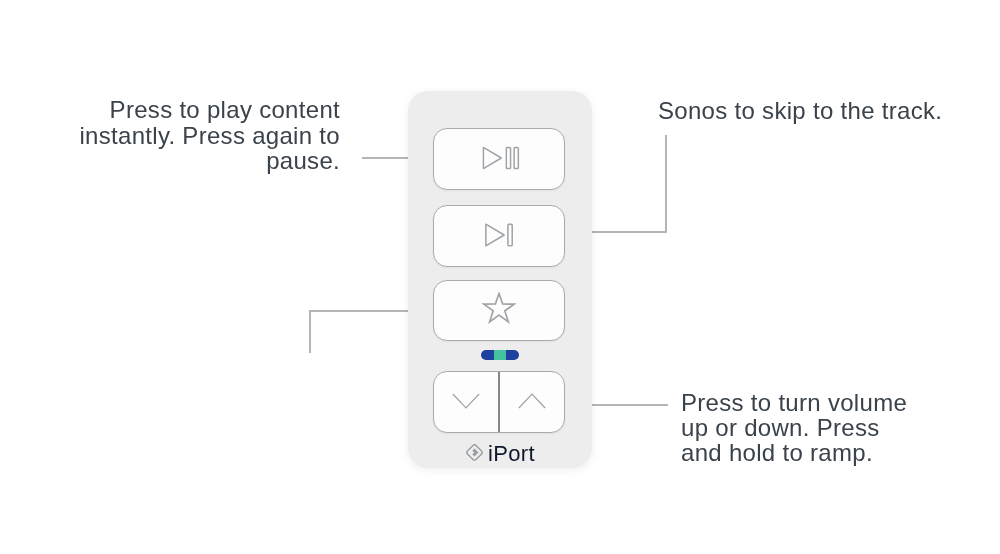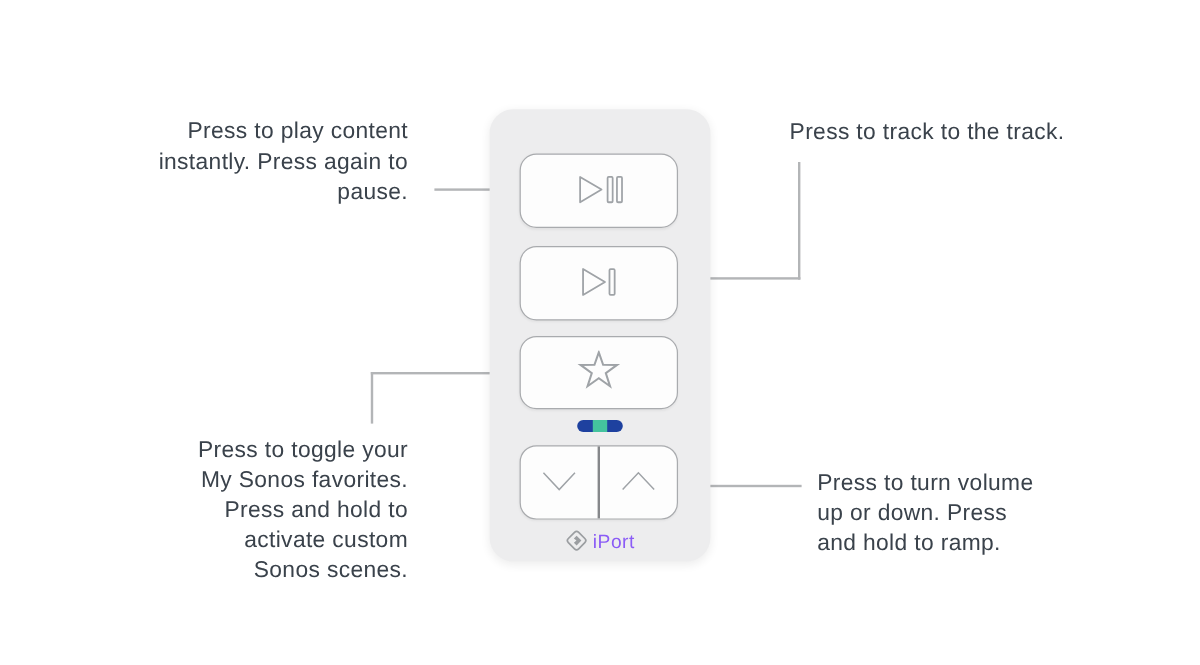--- a/index.html
+++ b/index.html
@@ -2,21 +2,21 @@
 <html><head>
 <meta charset="utf-8">
 <style>
   html,body{margin:0;padding:0;background:#ffffff;}
   .stage{
     position:relative;width:1000px;height:554px;background:#ffffff;overflow:hidden;
     font-family:"Liberation Sans",sans-serif;
   }
   
   .note{
-    position:absolute;color:#3a424b;font-size:19px;line-height:25.5px;
+    position:absolute;color:#3a424b;font-size:24px;line-height:25.5px;
     letter-spacing:.3px;white-space:pre-line;
   }
   .note.right{text-align:right;}
   .note.left{text-align:left;}
   #note-play{left:40px;top:97px;width:300px;}
   #note-skip{left:658px;top:98px;width:310px;}
   #note-fav{left:60px;top:363px;width:280px;line-height:25px;}
   #note-vol{left:681px;top:390px;width:250px;line-height:25px;}
   
   .line{position:absolute;background:#b3b5b7;}
@@ -60,37 +60,32 @@
   .led-center{
     position:absolute;left:13px;top:0;width:12px;height:10px;background:#44c39e;
   }
   
   .brand{
     position:absolute;left:0;top:350px;width:100%;
     display:flex;align-items:center;justify-content:center;gap:4px;
     color:#9b9ea1;
   }
   .brand-text{
-    font-size:16px;letter-spacing:.4px;color:#8b5cf6;
+    font-size:22px;letter-spacing:.4px;color:#0f172a;
   }
 </style>
 </head>
 <body>
 
 <div class="stage">
 
   <div class="note right" id="note-play">Press to play content
 instantly. Press again to
 pause.</div>
-  <div class="note left" id="note-skip">Press to track to the track.</div>
-  <div class="note right" id="note-fav">Press to toggle your
-My Sonos favorites.
-Press and hold to
-activate custom
-Sonos scenes.</div>
+  <div class="note left" id="note-skip">Sonos to skip to the track.</div>
   <div class="note left" id="note-vol">Press to turn volume
 up or down. Press
 and hold to ramp.</div>
 
   <div class="line" id="line-play"></div>
   <div class="line" id="line-skip-v"></div>
   <div class="line" id="line-skip-h"></div>
   <div class="line" id="line-star-h"></div>
   <div class="line" id="line-star-v"></div>
   <div class="line" id="line-vol"></div>

